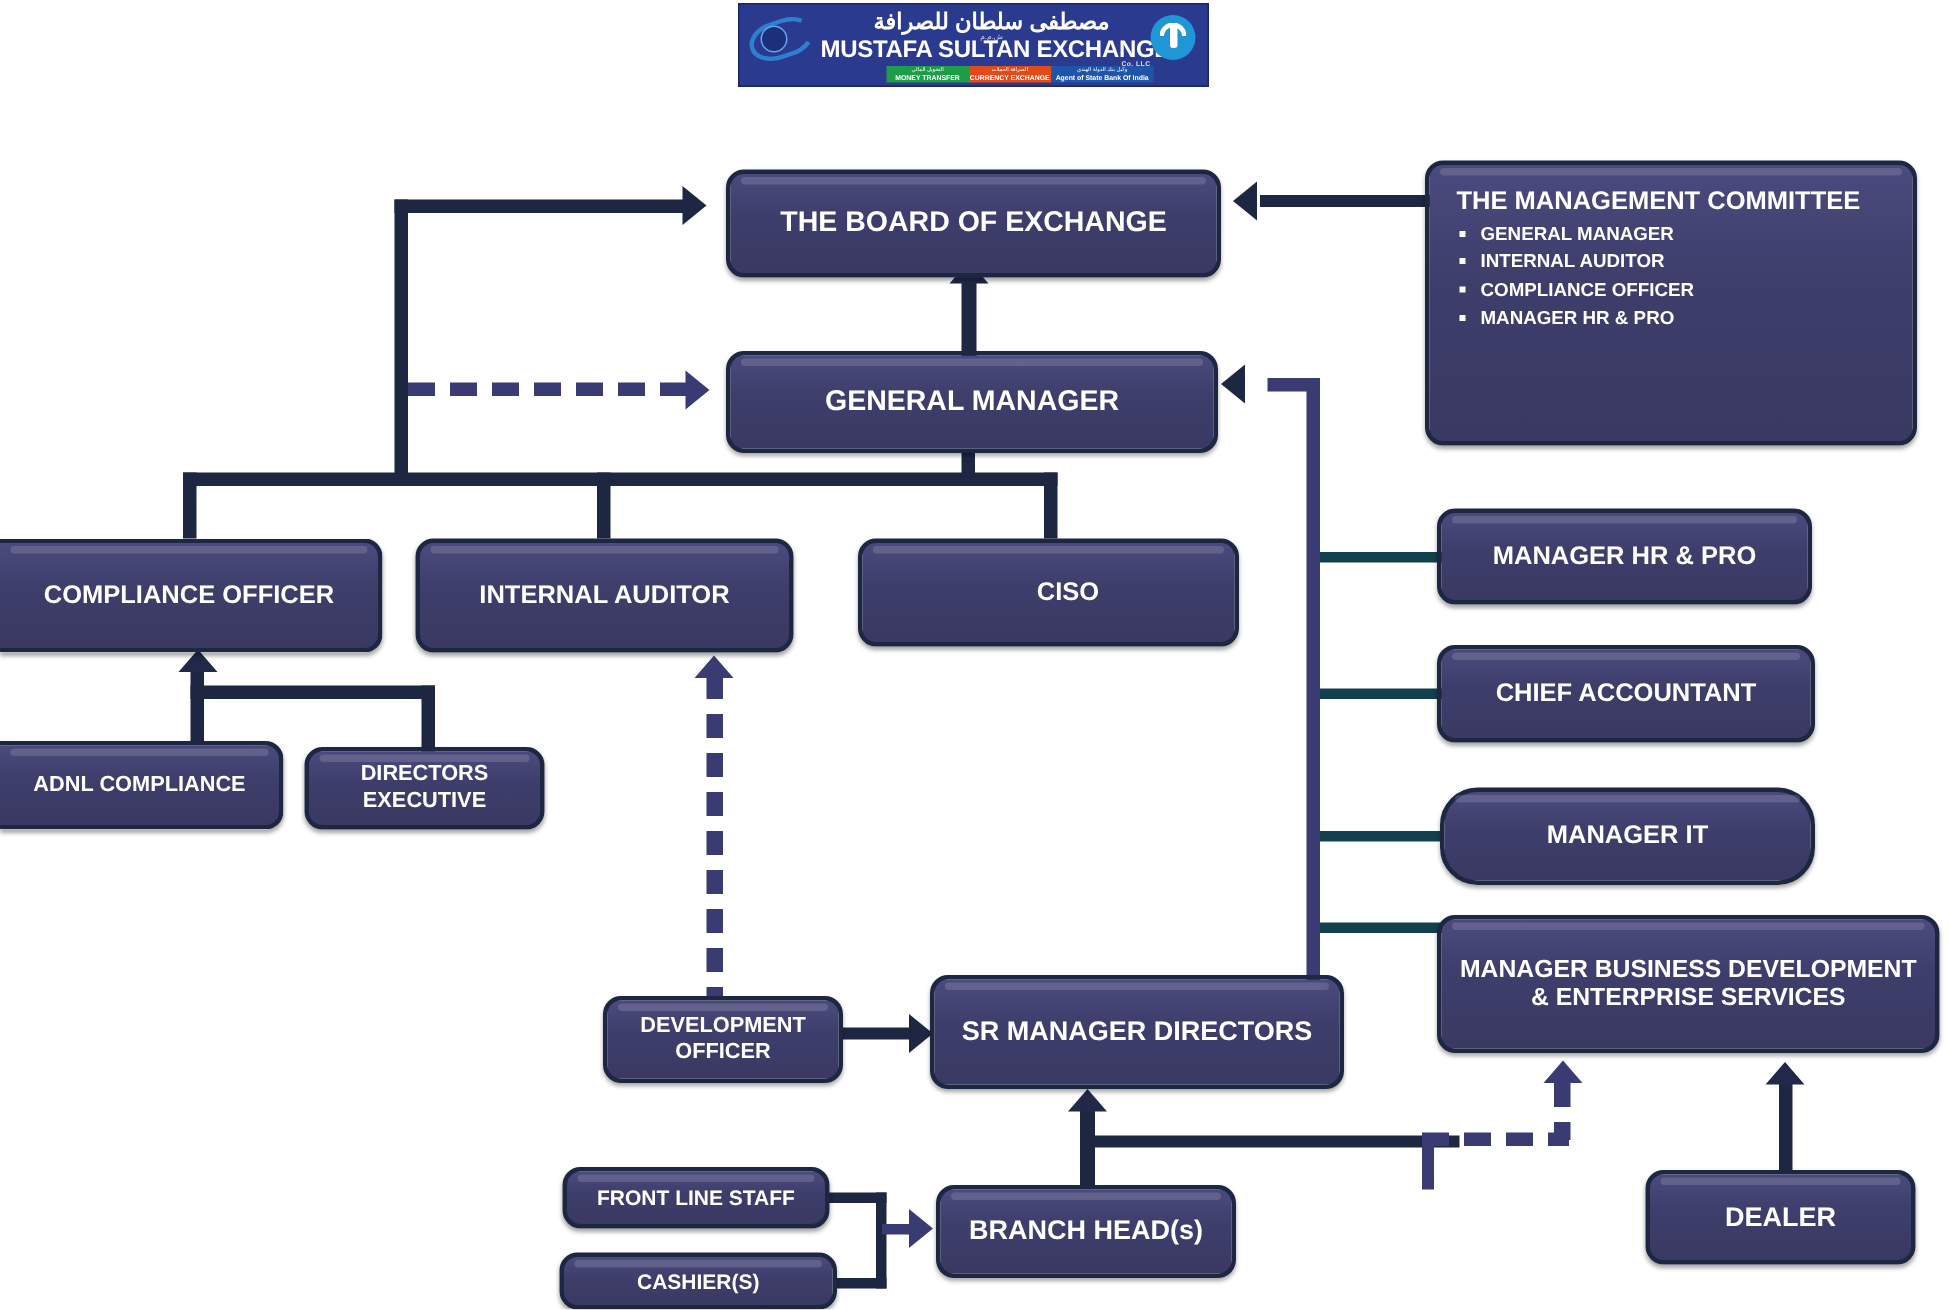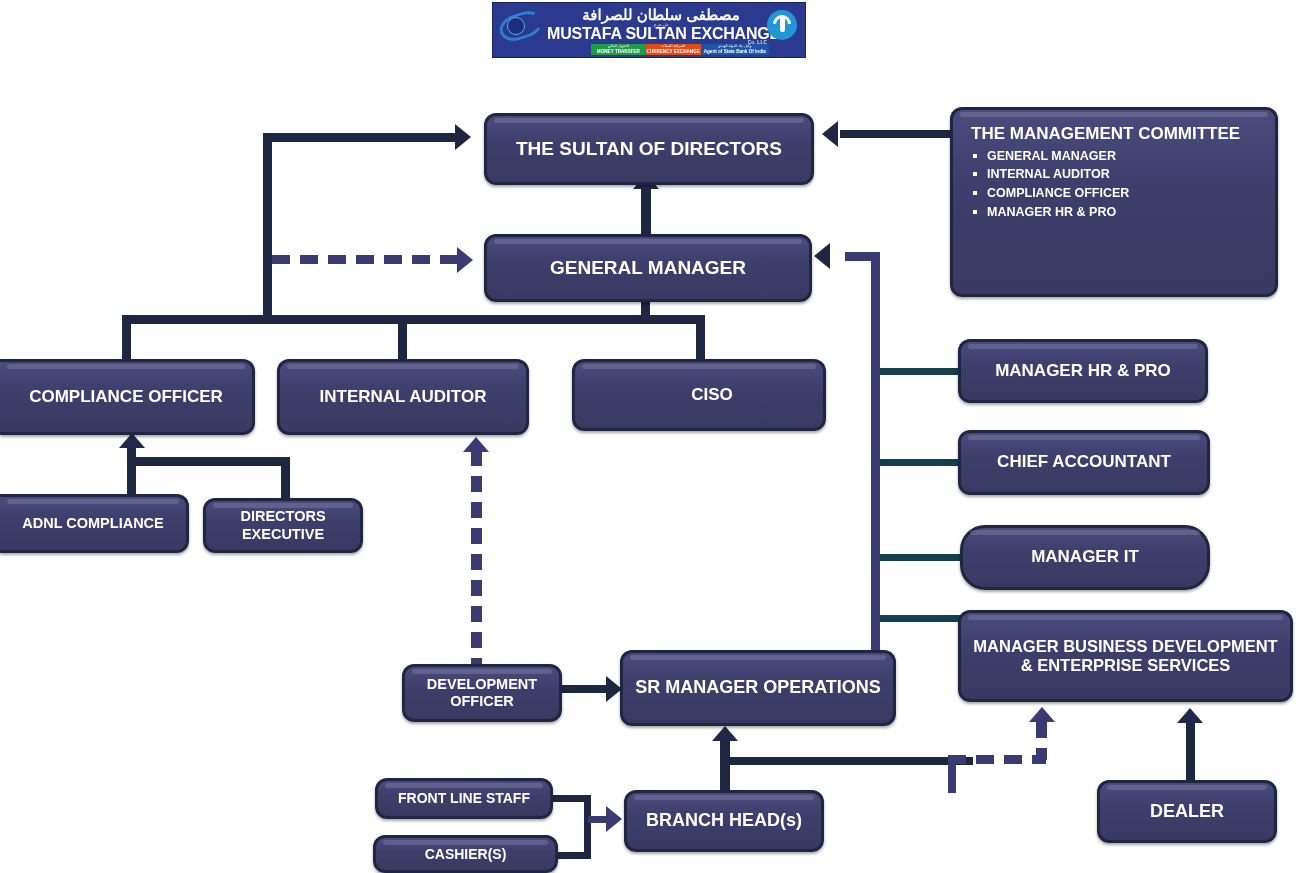--- a/index.html
+++ b/index.html
@@ -376,21 +376,21 @@
 
   <div class="ln indigo" style="left:948px; top:757px; width:8px; height:36px;"></div>
   <div class="dash-h" style="left:948px; top:755px; width:98px;"></div>
   <div class="dash-v" style="left:1036px; top:722px; height:38px;"></div>
   <div class="arrow up indigo" style="left:1029px; top:707px;"></div>
 
   <div class="ln" style="left:1186px; top:722px; width:9px; height:58px;"></div>
   <div class="arrow up" style="left:1177px; top:708px;"></div>
 
   <div class="node" style="left:484px; top:113px; width:330px; height:72px; font-size:19px;">
-    <span>THE SULTAN OF DIRECTORS</span>
+    <span>THE BOARD OF EXCHANGE</span>
   </div>
 
   <div class="node align-left committee" style="left:950px; top:107px; width:328px; height:190px;">
     <div class="committee-title">THE MANAGEMENT COMMITTEE</div>
     <ul>
       <li>GENERAL MANAGER</li>
       <li>INTERNAL AUDITOR</li>
       <li>COMPLIANCE OFFICER</li>
       <li>MANAGER HR &amp; PRO</li>
     </ul>
@@ -434,21 +434,21 @@
 
   <div class="node" style="left:203px; top:498px; width:160px; height:55px; font-size:14.5px;">
     <span>DIRECTORS EXECUTIVE</span>
   </div>
 
   <div class="node" style="left:402px; top:664px; width:160px; height:58px; font-size:14.5px;">
     <span>DEVELOPMENT OFFICER</span>
   </div>
 
   <div class="node" style="left:620px; top:650px; width:276px; height:76px; font-size:18px;">
-    <span>SR MANAGER OPERATIONS</span>
+    <span>SR MANAGER DIRECTORS</span>
   </div>
 
   <div class="node" style="left:375px; top:778px; width:178px; height:41px; font-size:14px;">
     <span>FRONT LINE STAFF</span>
   </div>
 
   <div class="node" style="left:373px; top:835px; width:185px; height:38px; font-size:14px;">
     <span>CASHIER(S)</span>
   </div>
 

